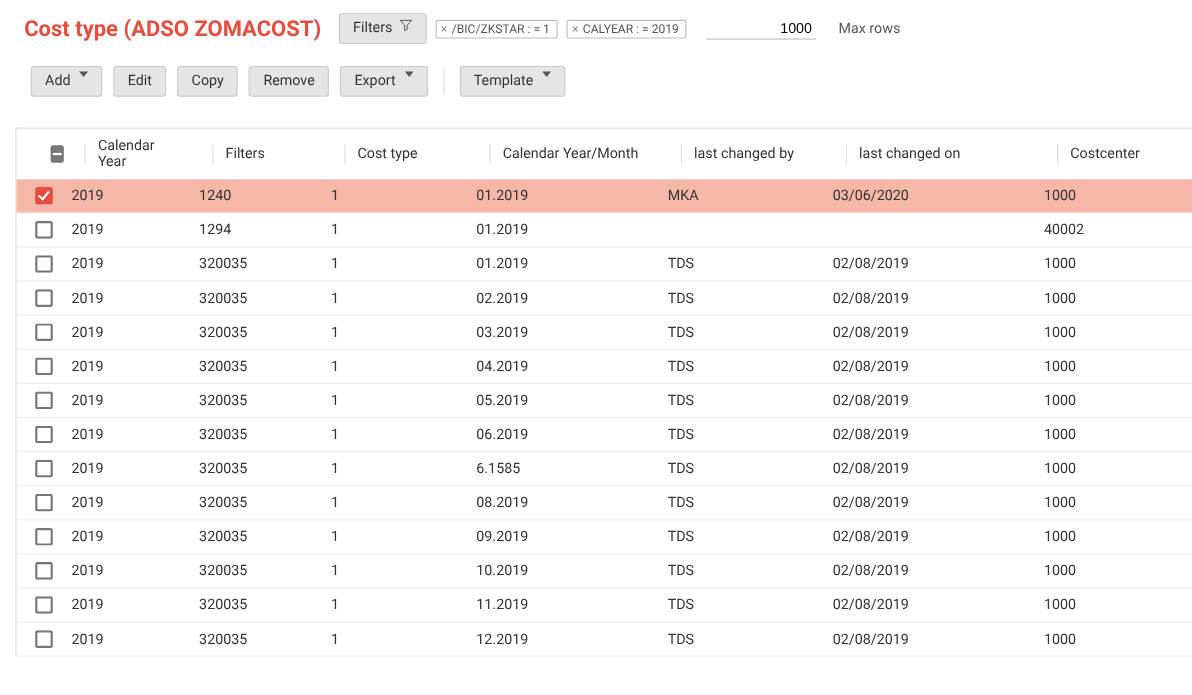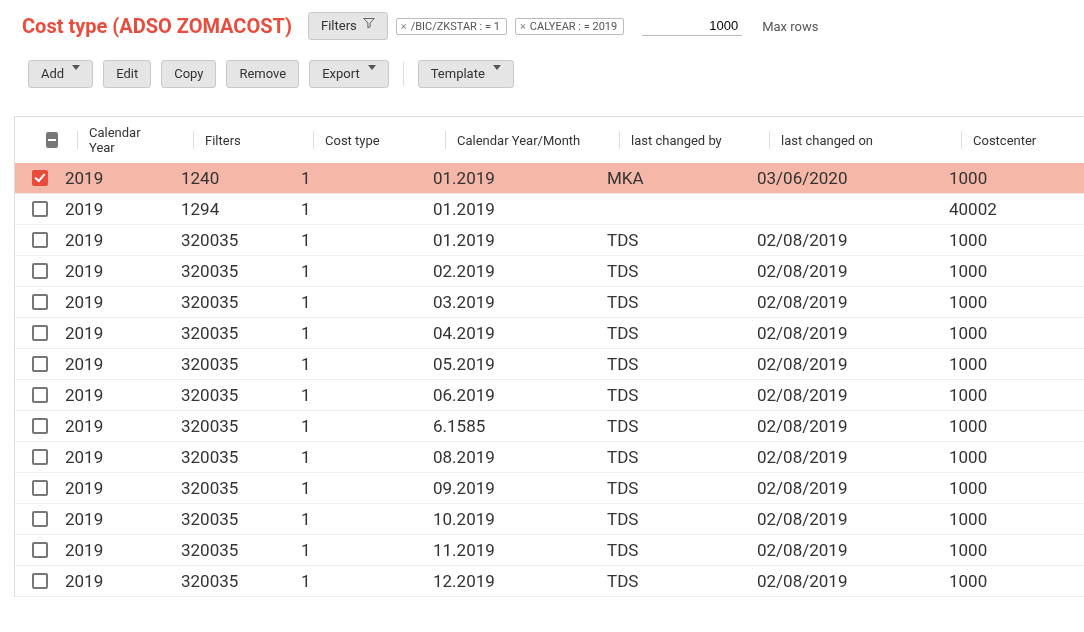--- a/index.html
+++ b/index.html
@@ -119,21 +119,21 @@
     position: absolute;
     left: -6px;
     top: 14px;
     bottom: 14px;
     width: 1px;
     background: #ddd;
   }
   .grow {
     height: 31px;
     border-bottom: 1px solid #eee;
-    font-size: 17px;
+    font-size: 13px;
     color: #333;
   }
   .grow.selected {
     background: #f5b7a8;
   }
   .gcell {
     padding: 0 6px;
     white-space: nowrap;
     overflow: hidden;
     text-overflow: ellipsis;

